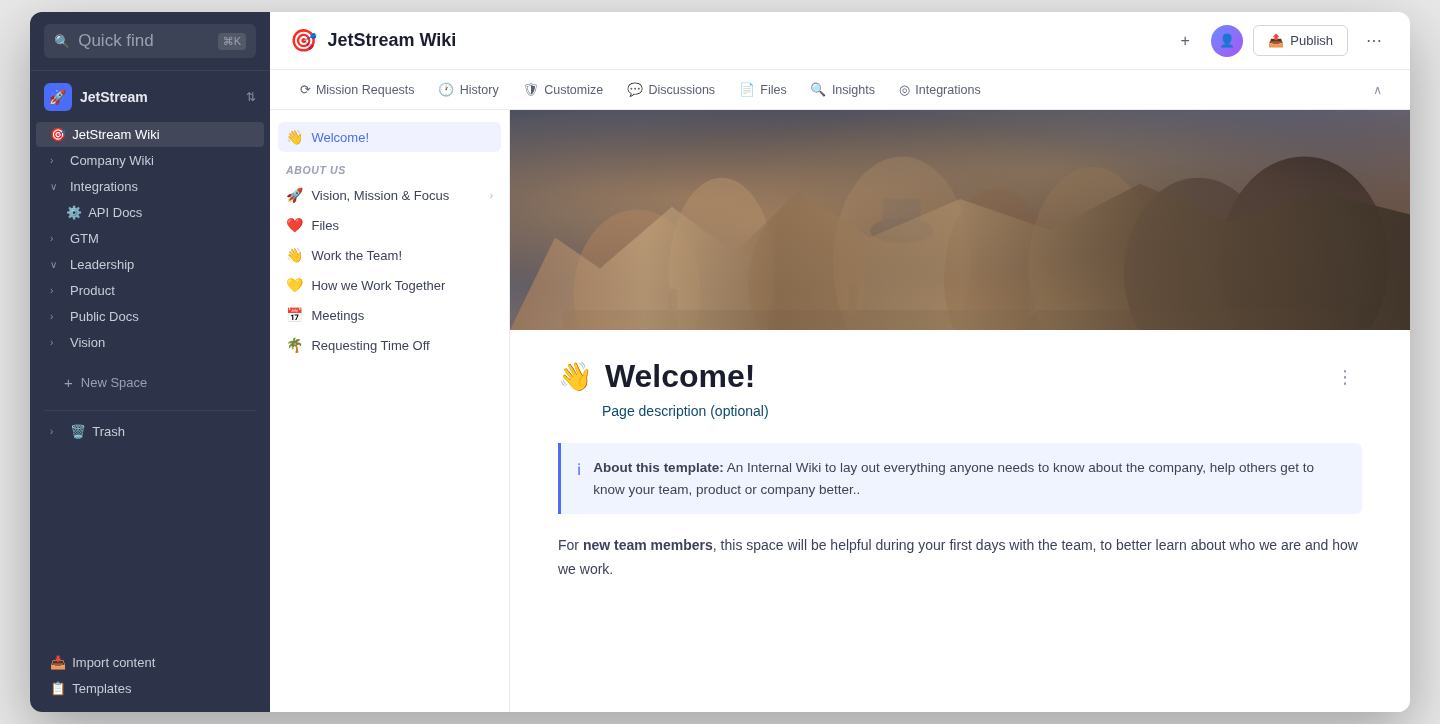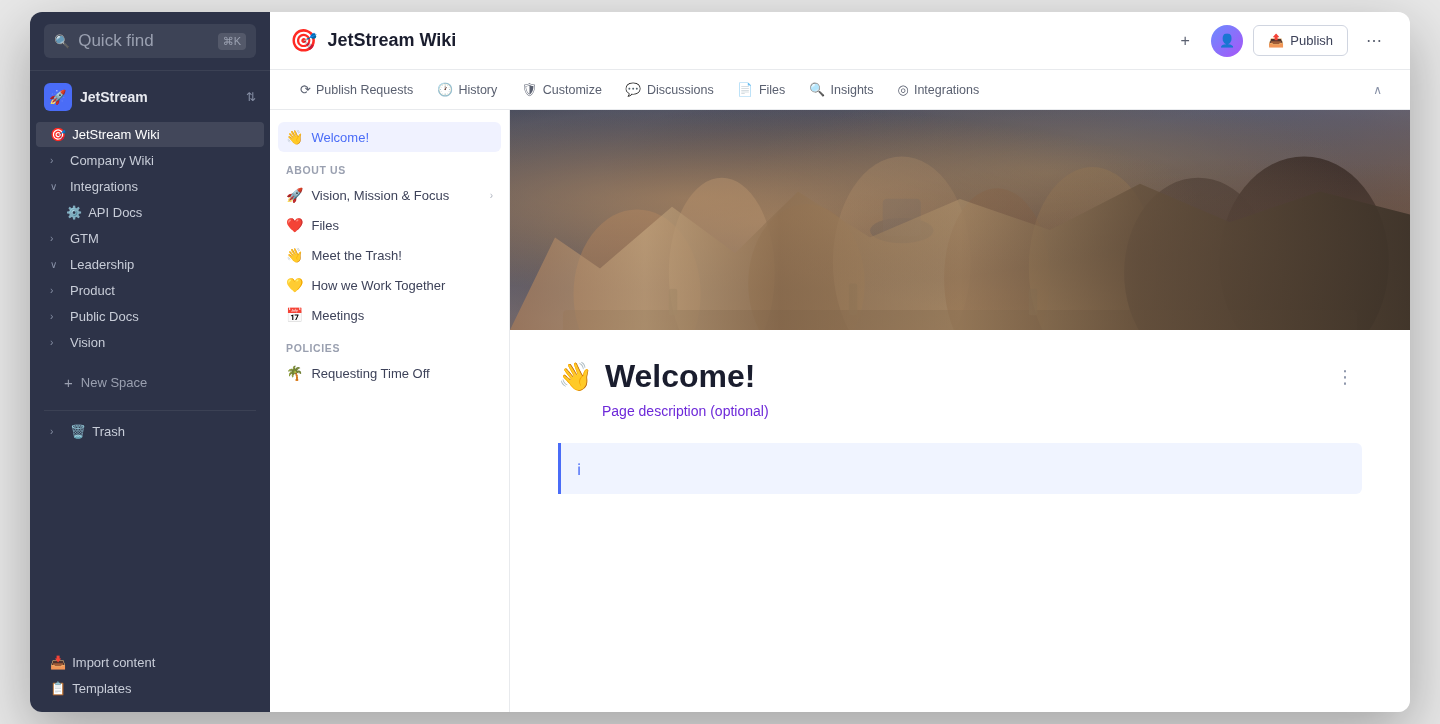--- a/index.html
+++ b/index.html
@@ -213,20 +213,21 @@
     .wiki-item-label { flex: 1; }
     .wiki-arrow { font-size: 10px; color: #b0b5c0; }
 
     .wiki-section-label {
       font-size: 10.5px;
       font-weight: 600;
       color: #9aa0b0;
       text-transform: uppercase;
       letter-spacing: 0.06em;
       padding: 12px 16px 4px;
+      font-style: italic;
     }
 
     
     .page-content {
       flex: 1;
       overflow-y: auto;
     }
 
     .hero-image {
       width: 100%;
@@ -287,21 +288,21 @@
     }
     .page-more-btn {
       color: #8891a7;
       cursor: pointer;
       font-size: 18px;
       padding: 4px 8px;
     }
 
     .page-description {
       font-size: 14px;
-      color: #6d28d9;
+      color: #0c4a6e;
       margin-bottom: 24px;
       padding-left: 44px;
     }
 
     .info-block {
       display: flex;
       gap: 12px;
       background: #f0f4ff;
       border-left: 3px solid #4a6cf7;
       border-radius: 0 6px 6px 0;
@@ -444,21 +445,21 @@
         </button>
         <div class="topbar-icon-btn">
           <span>⋯</span>
         </div>
       </div>
     </div>
 
     <div class="toolbar">
       <div class="toolbar-item">
         <span class="toolbar-icon">⟳</span>
-        <span>Publish Requests</span>
+        <span>Mission Requests</span>
       </div>
       <div class="toolbar-item">
         <span class="toolbar-icon">🕐</span>
         <span>History</span>
       </div>
       <div class="toolbar-item">
         <span class="toolbar-icon">🛡</span>
         <span>Customize</span>
       </div>
       <div class="toolbar-item">
@@ -498,33 +499,32 @@
           <span class="wiki-item-label">Vision, Mission &amp; Focus</span>
           <span class="wiki-arrow">›</span>
         </div>
         <div class="wiki-item">
           <span class="wiki-item-icon">❤️</span>
           <span class="wiki-item-label">Files</span>
         </div>
 
         <div class="wiki-item">
           <span class="wiki-item-icon">👋</span>
-          <span class="wiki-item-label">Meet the Trash!</span>
+          <span class="wiki-item-label">Work the Team!</span>
         </div>
 
         <div class="wiki-item">
           <span class="wiki-item-icon">💛</span>
           <span class="wiki-item-label">How we Work Together</span>
         </div>
         <div class="wiki-item">
           <span class="wiki-item-icon">📅</span>
           <span class="wiki-item-label">Meetings</span>
         </div>
 
-        <div class="wiki-section-label">POLICIES</div>
         <div class="wiki-item">
           <span class="wiki-item-icon">🌴</span>
           <span class="wiki-item-label">Requesting Time Off</span>
         </div>
       </div>
 
       <div class="page-content">
 
         <div class="hero-image">
           
@@ -575,19 +575,25 @@
           <div class="page-title-row">
             <span class="page-title-emoji">👋</span>
             <span class="page-title-text">Welcome!</span>
             <span class="page-more-btn">⋮</span>
           </div>
 
           <div class="page-description">Page description (optional)</div>
 
           <div class="info-block">
             <span class="info-block-icon">ℹ</span>
+            <div class="info-block-text">
+              <strong>About this template:</strong><span> An Internal Wiki to lay out everything anyone needs to know about the company, help others get to know your team, product or company better..</span>
+            </div>
           </div>
 
+          <p class="page-para">
+            <span>For </span><strong>new team members</strong><span>, this space will be helpful during your first days with the team, to better learn about who we are and how we work.</span>
+          </p>
         </div>
       </div>
     </div>
   </div>
 </div>
 
 </body></html>

